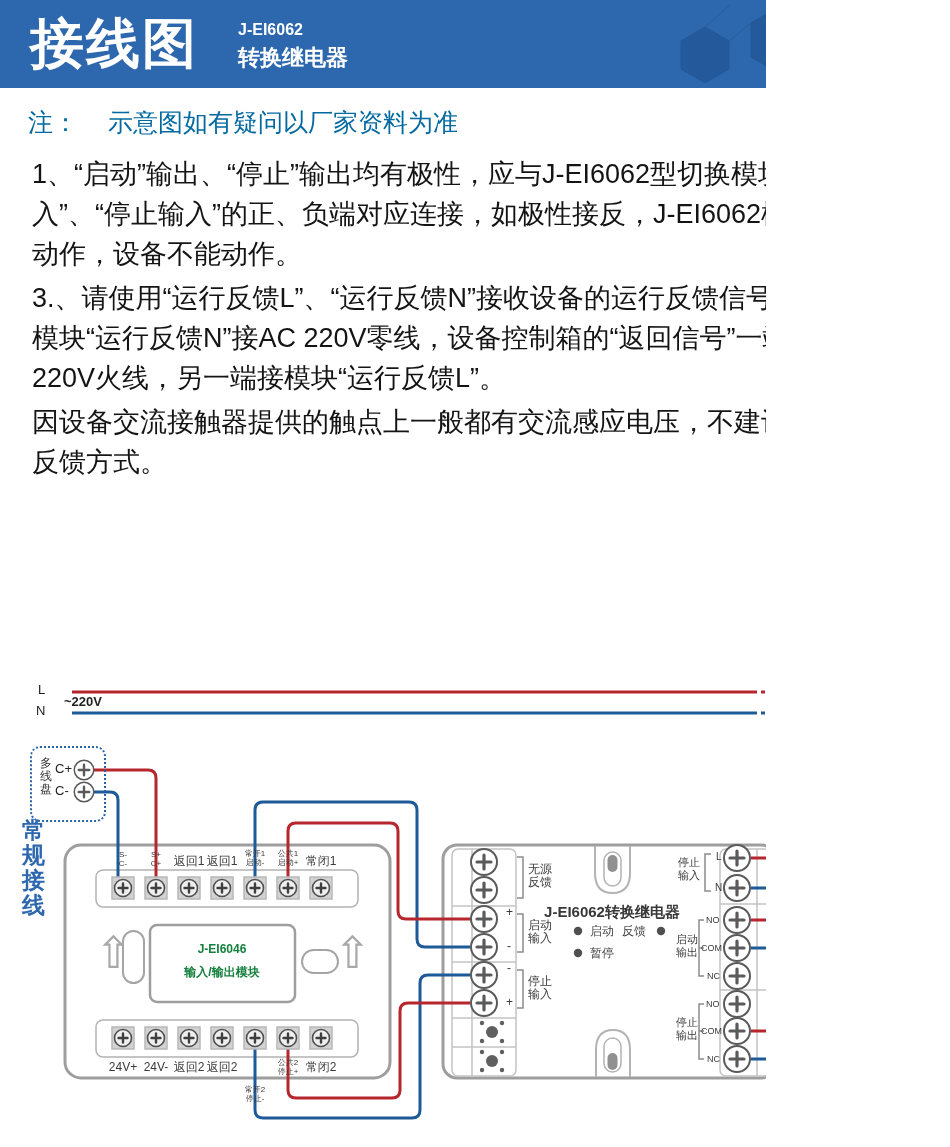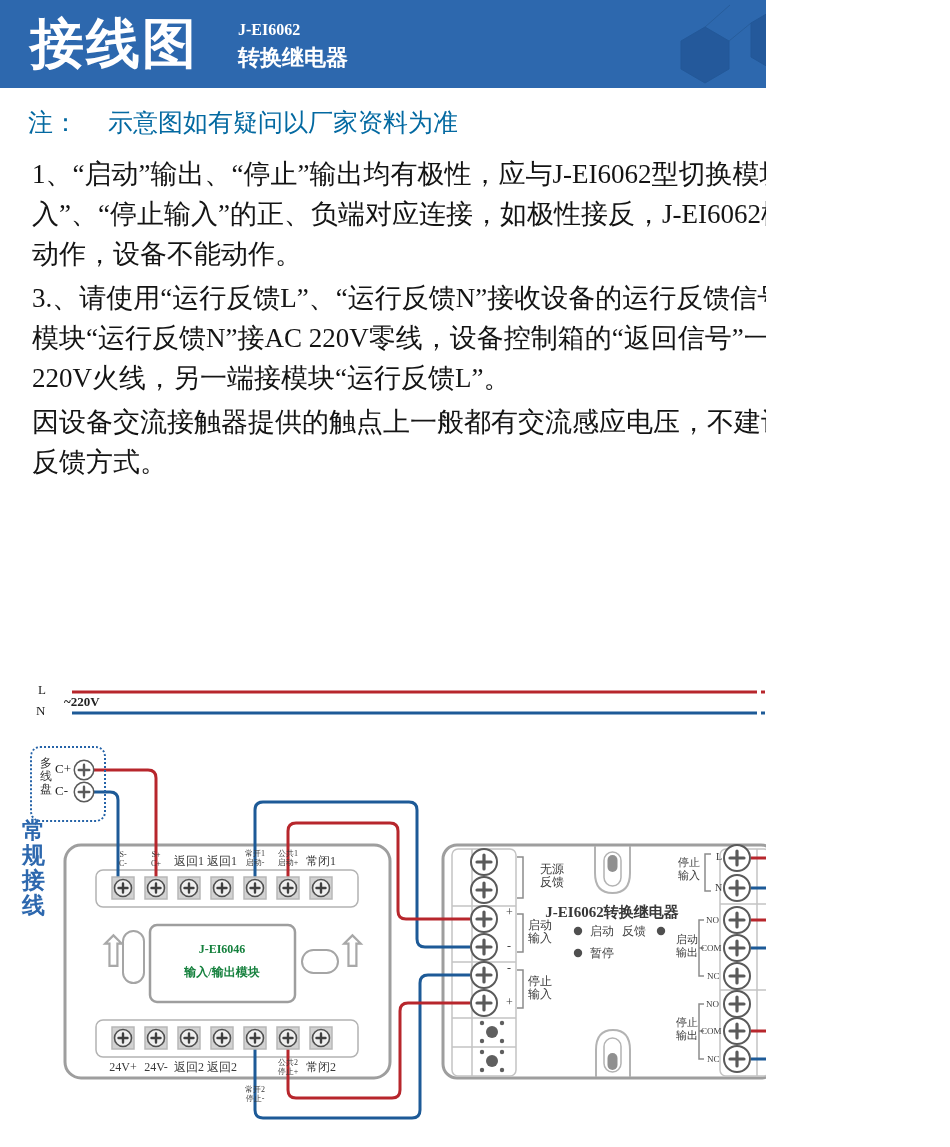--- a/index.html
+++ b/index.html
@@ -1,17 +1,17 @@
 <!DOCTYPE html>
 <html><head>
 <meta charset="utf-8">
 <style>
   html,body{margin:0;padding:0;background:#fff;}
   #page{position:relative;width:766px;height:1147px;background:#fff;overflow:hidden;
-        font-family:Liberation Serif, serif;}
+        font-family:Liberation Sans, sans-serif;}
   
   .header{position:absolute;left:0;top:0;width:950px;height:88px;background:#2d68ae;}
   .header-title{position:absolute;left:30px;top:8px;font-size:54px;font-weight:bold;color:#fff;letter-spacing:2px;}
   .header-sub{position:absolute;left:238px;top:16px;color:#fff;line-height:28px;}
   .header-sub .model{font-size:16px;font-weight:600;}
   .header-sub .subtitle{font-size:22px;font-weight:600;}
   .cubes{position:absolute;right:0;top:0;}
   
   .note{position:absolute;left:28px;top:106px;font-size:25px;color:#0369a1;}
   .note .gap{margin-left:30px;}
@@ -262,21 +262,21 @@
   <div class="dl modname ctr" style="left:222px;top:940px;">J-EI6046</div>
   <div class="dl modname ctr" style="left:222px;top:963px;">输入/输出模块</div>
   <div class="arrow" style="left:95px;top:931px;">⇧</div>
   <div class="arrow" style="left:334px;top:931px;">⇧</div>
 
   <div class="dl midtitle ctr" style="left:612px;top:903px;">J-EI6062转换继电器</div>
   <div class="dl t12" style="left:590px;top:925px;color:#444;">启动</div>
   <div class="dl t12" style="left:622px;top:925px;color:#444;">反馈</div>
   <div class="dl t12" style="left:590px;top:947px;color:#444;">暂停</div>
 
-  <div class="dl t12" style="left:540px;top:863px;">无源
+  <div class="dl t12" style="left:528px;top:863px;">无源
 反馈</div>
   <div class="dl t12" style="left:506px;top:906px;">+</div>
   <div class="dl t12" style="left:528px;top:919px;">启动
 输入</div>
   <div class="dl t12" style="left:507px;top:940px;">-</div>
   <div class="dl t12" style="left:507px;top:962px;">-</div>
   <div class="dl t12" style="left:528px;top:975px;">停止
 输入</div>
   <div class="dl t12" style="left:506px;top:996px;">+</div>
 

